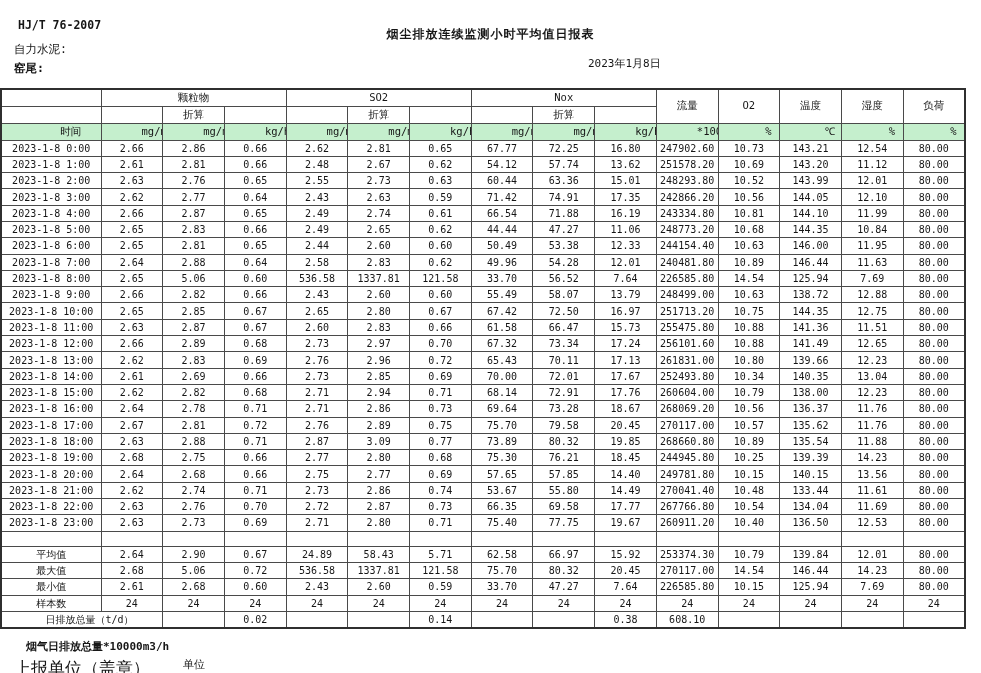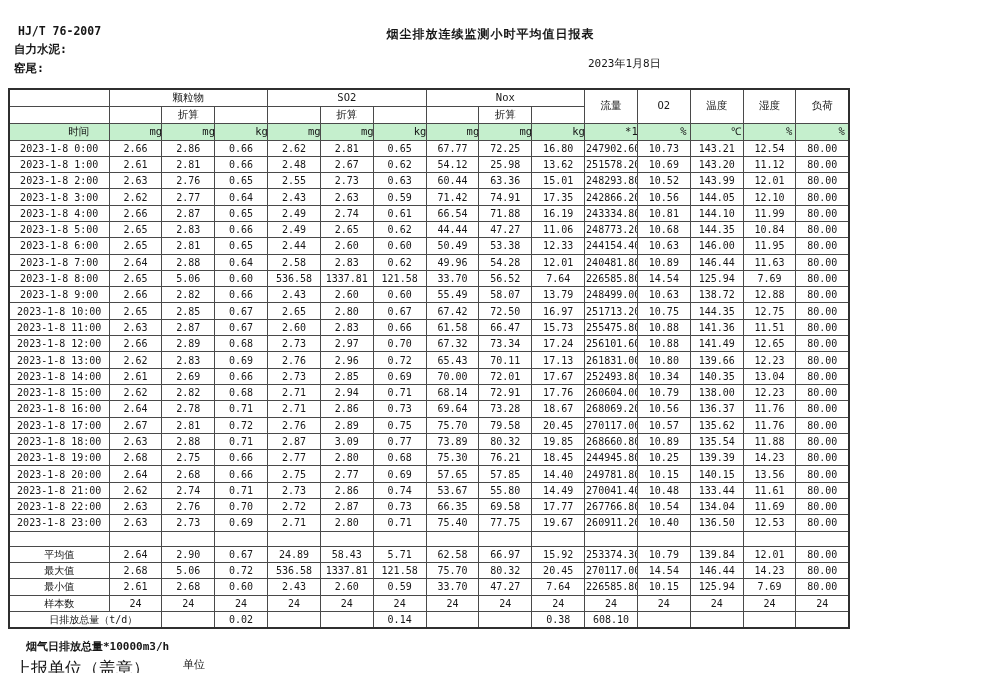--- a/index.html
+++ b/index.html
@@ -3,28 +3,28 @@
 <meta charset="utf-8">
 <style>
   :root { --green:#c5efcd; --bd:#4a4a4a; --bd-outer:#2f2f2f; }
   * { box-sizing:border-box; }
   html,body { margin:0; padding:0; }
   body {
     width:981px; height:673px; background:#ffffff; color:#161616;
     font-family:"DejaVu Sans Mono","Liberation Mono",monospace;
   }
   .page { position:relative; width:981px; height:673px; background:#fff; overflow:hidden; }
-  .std     { position:absolute; left:18px;  top:24px;  font-weight:bold; font-size:11.5px; }
+  .std     { position:absolute; left:18px;  top:18px;  font-weight:bold; font-size:11.5px; }
   .title   { position:absolute; left:0;     top:26px; width:100%; text-align:center; font-weight:bold; font-size:12px; letter-spacing:1px; }
-  .company { position:absolute; left:14px;  top:42px; font-weight:bold; font-size:11.5px; }
+  .company { position:absolute; left:14px;  top:42px; font-weight:normal; font-size:11.5px; }
   .station { position:absolute; left:14px;  top:61px; font-weight:bold; font-size:11.5px; }
   .date    { position:absolute; left:588px; top:56px; font-size:11px; }
 
   table.report {
-    position:absolute; left:8px; top:88px; width:842px;
+    position:absolute; left:0; top:88px; width:966px;
     border-collapse:collapse; table-layout:fixed;
     font-size:10px; border:2px solid var(--bd-outer);
   }
   col.c-time { width:100px; }
   td {
     border:1px solid var(--bd); padding:0 1px; text-align:center;
     height:16.3px; line-height:1.1; white-space:nowrap; overflow:hidden;
     font-size:10px;
   }
   thead td { height:17px; font-size:10.5px; }
@@ -127,21 +127,21 @@
         </tr>
         <tr>
           <td>2023-1-8 1:00</td>
           <td>2.61</td>
           <td>2.81</td>
           <td>0.66</td>
           <td>2.48</td>
           <td>2.67</td>
           <td>0.62</td>
           <td>54.12</td>
-          <td>25.98</td>
+          <td>57.74</td>
           <td>13.62</td>
           <td>251578.20</td>
           <td>10.69</td>
           <td>143.20</td>
           <td>11.12</td>
           <td>80.00</td>
         </tr>
         <tr>
           <td>2023-1-8 2:00</td>
           <td>2.63</td>

